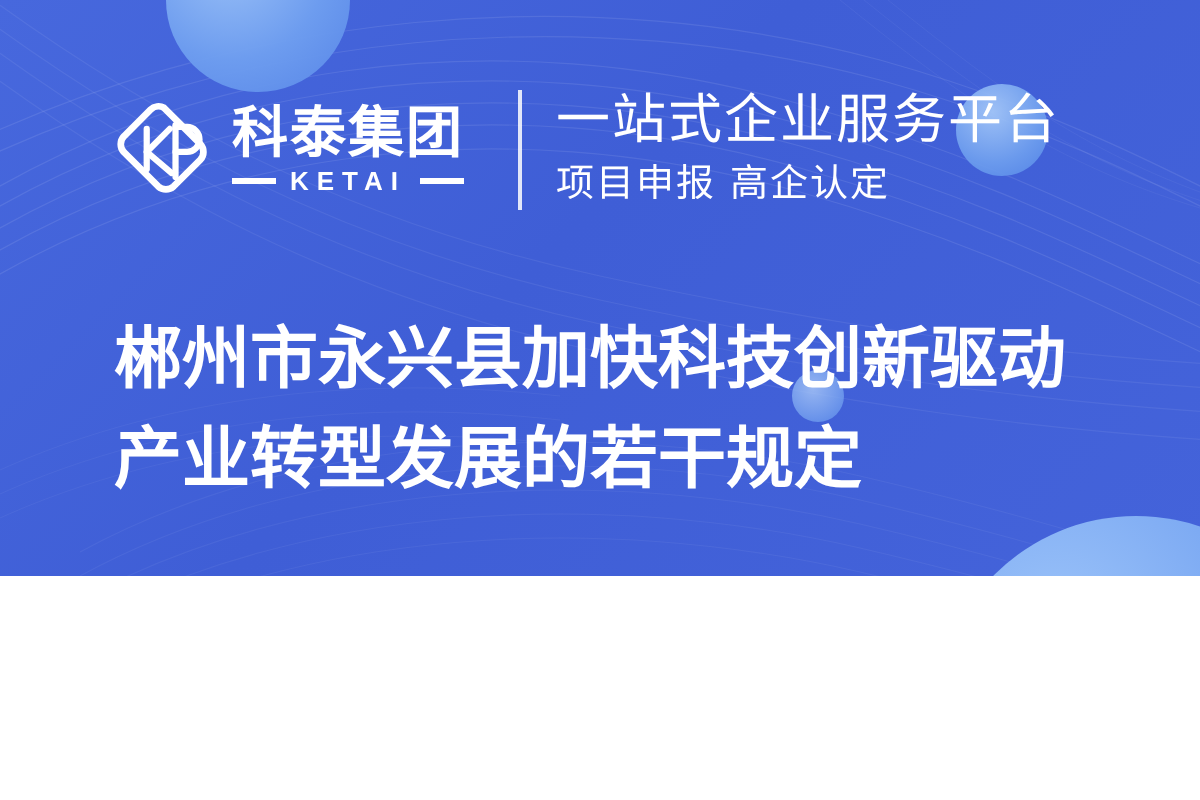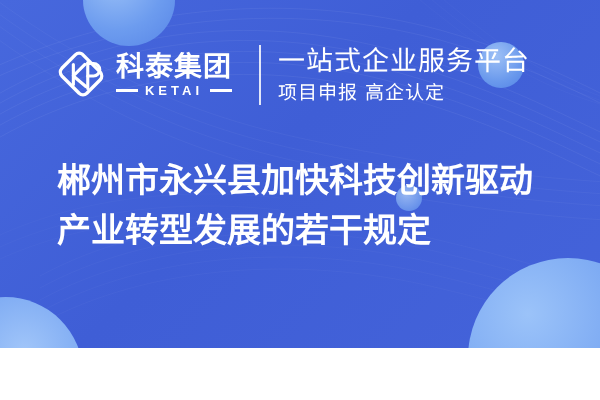--- a/index.html
+++ b/index.html
@@ -8,21 +8,21 @@
     padding: 0;
     background: #ffffff;
   }
   body {
     font-family: "Liberation Sans", "DejaVu Sans", sans-serif;
   }
 
   .banner {
     position: relative;
     width: 600px;
-    height: 348px;
+    height: 288px;
     overflow: hidden;
     background: #a16207;
   }
 
   
   .bg-base {
     position: absolute;
     inset: 0;
     background: linear-gradient(135deg, #4768dd 0%, #3f5ed6 45%, #4463da 100%);
   }

